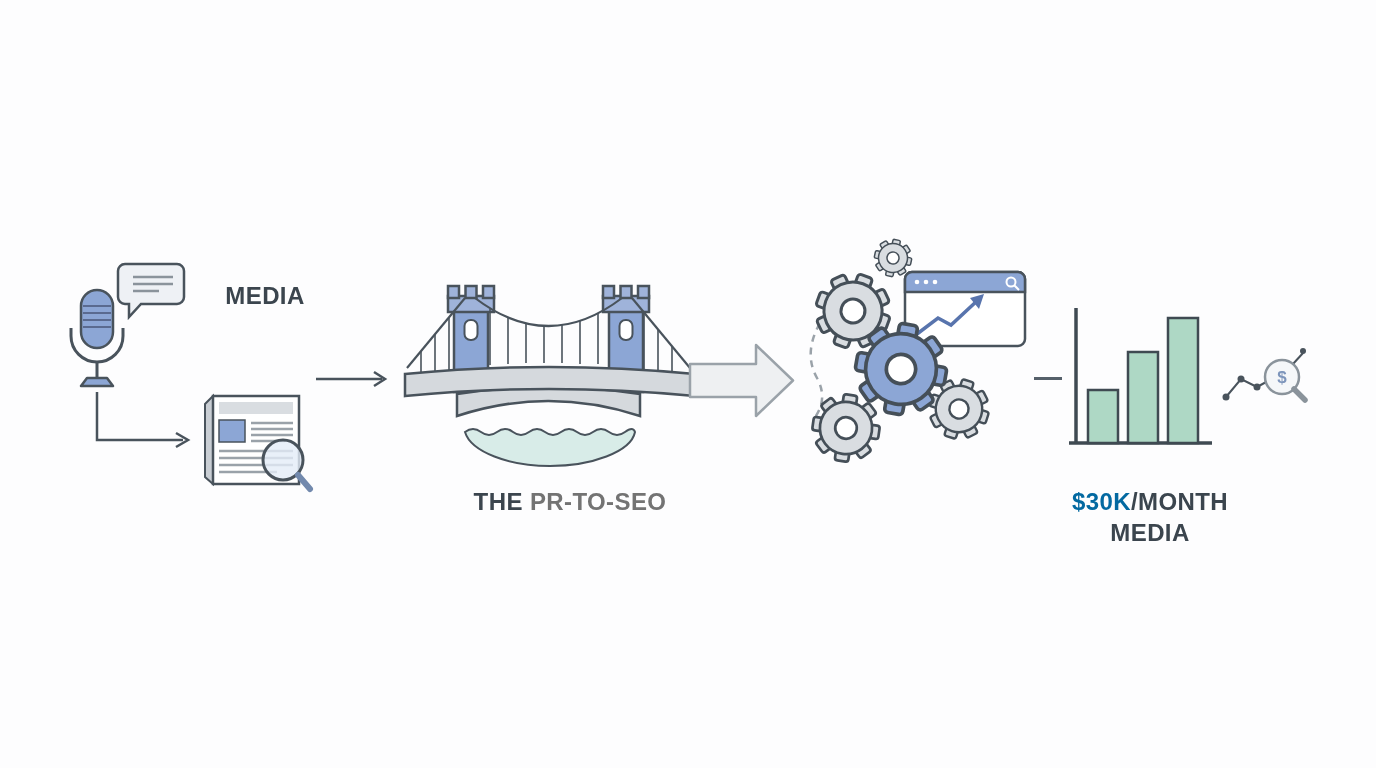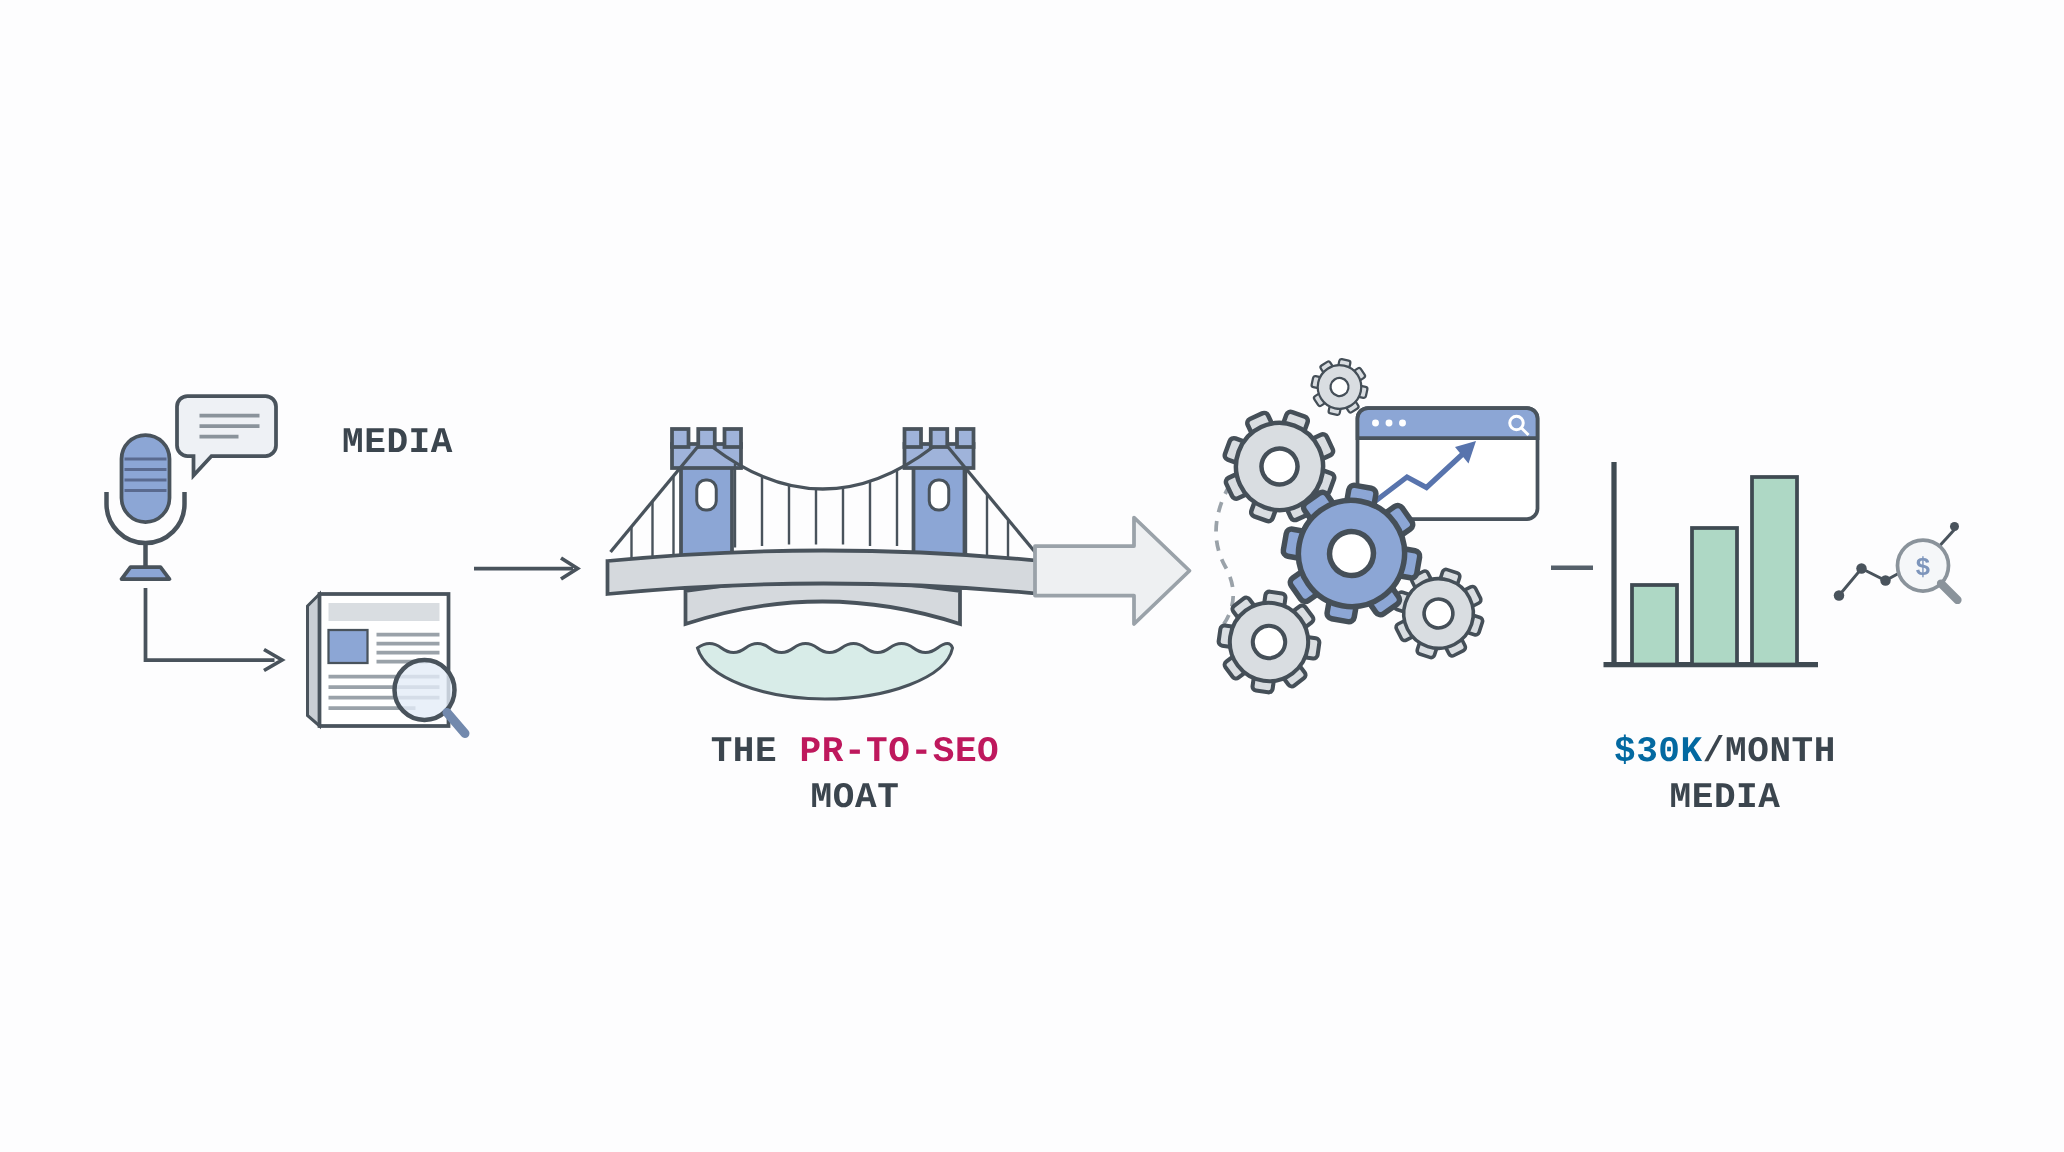--- a/index.html
+++ b/index.html
@@ -1,22 +1,22 @@
 <!DOCTYPE html>
 <html><head>
 <meta charset="utf-8">
 <title>Diagram</title>
 <style>
   html,body{margin:0;padding:0;background:#fdfdfe;}
   .canvas{position:relative;width:1376px;height:768px;background:#fdfdfe;overflow:hidden;
-          font-family:Liberation Mono, monospace;}
+          font-family:Liberation Sans, sans-serif;}
   .abs{position:absolute;}
   .label{position:absolute;font-weight:700;font-size:24px;line-height:31px;
          color:#3b454e;text-align:center;letter-spacing:.4px;}
-  .hl-light{color:#be185d;}
+  .hl-light{color:#737373;}
   .hl-blue{color:#0369a1;}
   .dash-connector{position:absolute;left:1034px;top:377px;width:28px;height:0;
                   border-top:3.5px solid #55606a;}
   
   .machine-svg .teeth rect,
   .machine-svg .gear-body{fill:var(--gf,#d9dde1);stroke:var(--gs,#454f58);stroke-width:3;}
   .machine-svg .gear-hole{fill:#ffffff;stroke:var(--gs,#454f58);stroke-width:3;}
 </style>
 </head>
 <body>
@@ -121,21 +121,20 @@
       <line x1="185" y1="53" x2="185" y2="96"></line>
       <line x1="203" y1="45" x2="203" y2="96"></line>
       <line x1="249" y1="45" x2="249" y2="102"></line>
       <line x1="263" y1="62" x2="263" y2="103"></line>
       <line x1="277" y1="79" x2="277" y2="104"></line>
     </g>
   </svg>
 
   <div class="label" style="left:420px;top:486px;width:300px">
     <div><span>THE </span><span class="hl-light">PR-TO-SEO</span></div>
-    <div>MOAT</div>
   </div>
 
   <svg class="abs" style="left:685px;top:338px" width="115" height="85" viewBox="0 0 115 85">
     <polygon points="5,26 71,26 71,7 108,42.5 71,78 71,59 5,59" fill="#eef0f2" stroke="#9aa2a9" stroke-width="2.5" stroke-linejoin="round"></polygon>
   </svg>
 
   <svg class="abs machine-svg" style="left:795px;top:228px" width="250" height="255" viewBox="0 0 250 255">
     <defs>
       <g id="gear-shape">
         <g class="teeth">

